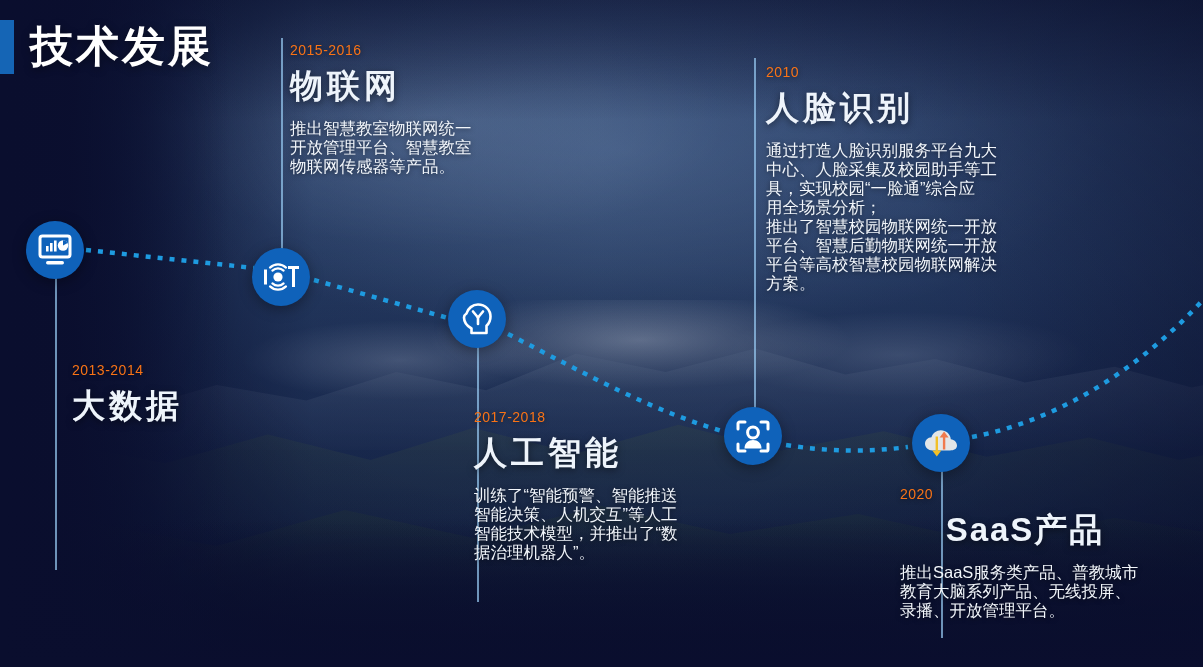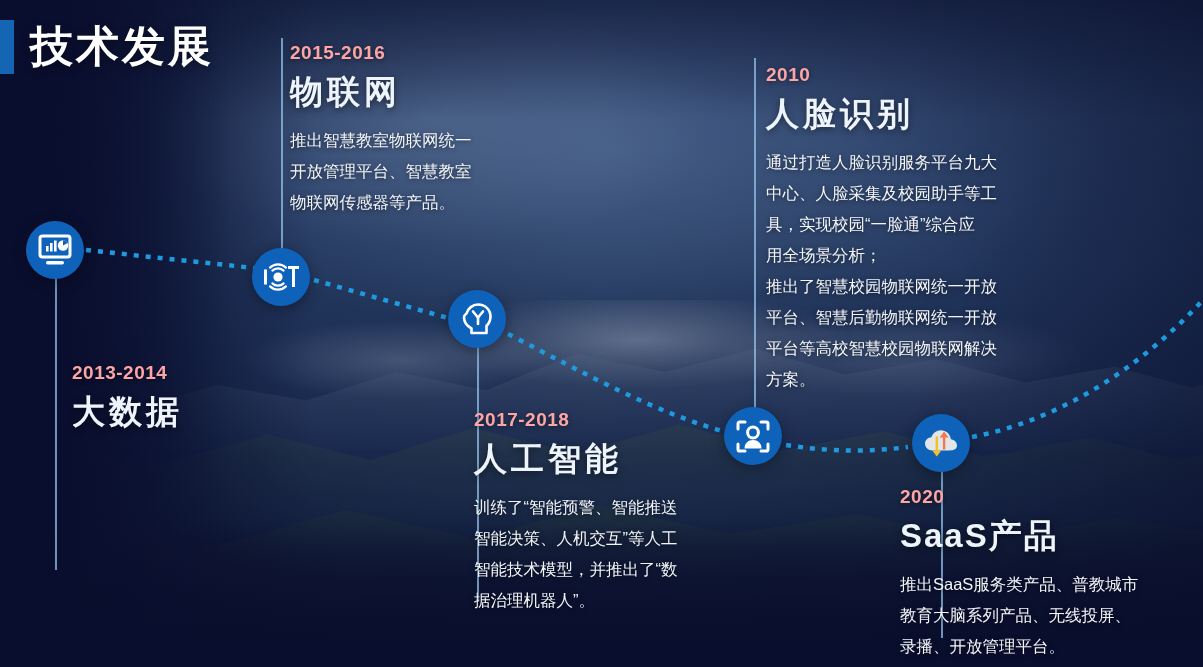--- a/index.html
+++ b/index.html
@@ -114,39 +114,39 @@
   .stem {
     position: absolute;
     width: 1.6px;
     background: rgba(150,200,240,0.72);
     z-index: 2;
   }
 
   
   .block { position: absolute; z-index: 4; }
   .block .year {
-    font-size: 19px;
-    font-weight: bold;
-    color: #fca5a5;
+    font-size: 14px;
+    font-weight: normal;
+    color: #f97316;
     letter-spacing: 0.5px;
     text-shadow: 0 1px 5px rgba(0,0,0,0.45);
   }
   .block .heading {
     font-size: 33px;
     font-weight: bold;
     color: #eef4fb;
     letter-spacing: 4px;
     margin-top: 6px;
     text-shadow: 0 2px 7px rgba(0,0,0,0.5);
   }
-  .block .heading.tight { letter-spacing: 2px; }
+  .block .heading.tight { letter-spacing: 2px; text-align: center; }
   .block .body {
     margin-top: 10px;
     font-size: 16.5px;
-    line-height: 31px;
+    line-height: 19px;
     color: #f2f6fb;
     text-shadow: 0 1px 5px rgba(0,0,0,0.55);
     white-space: pre-line;
   }
 </style>
 </head>
 <body>
 
 <div id="stage">
 

